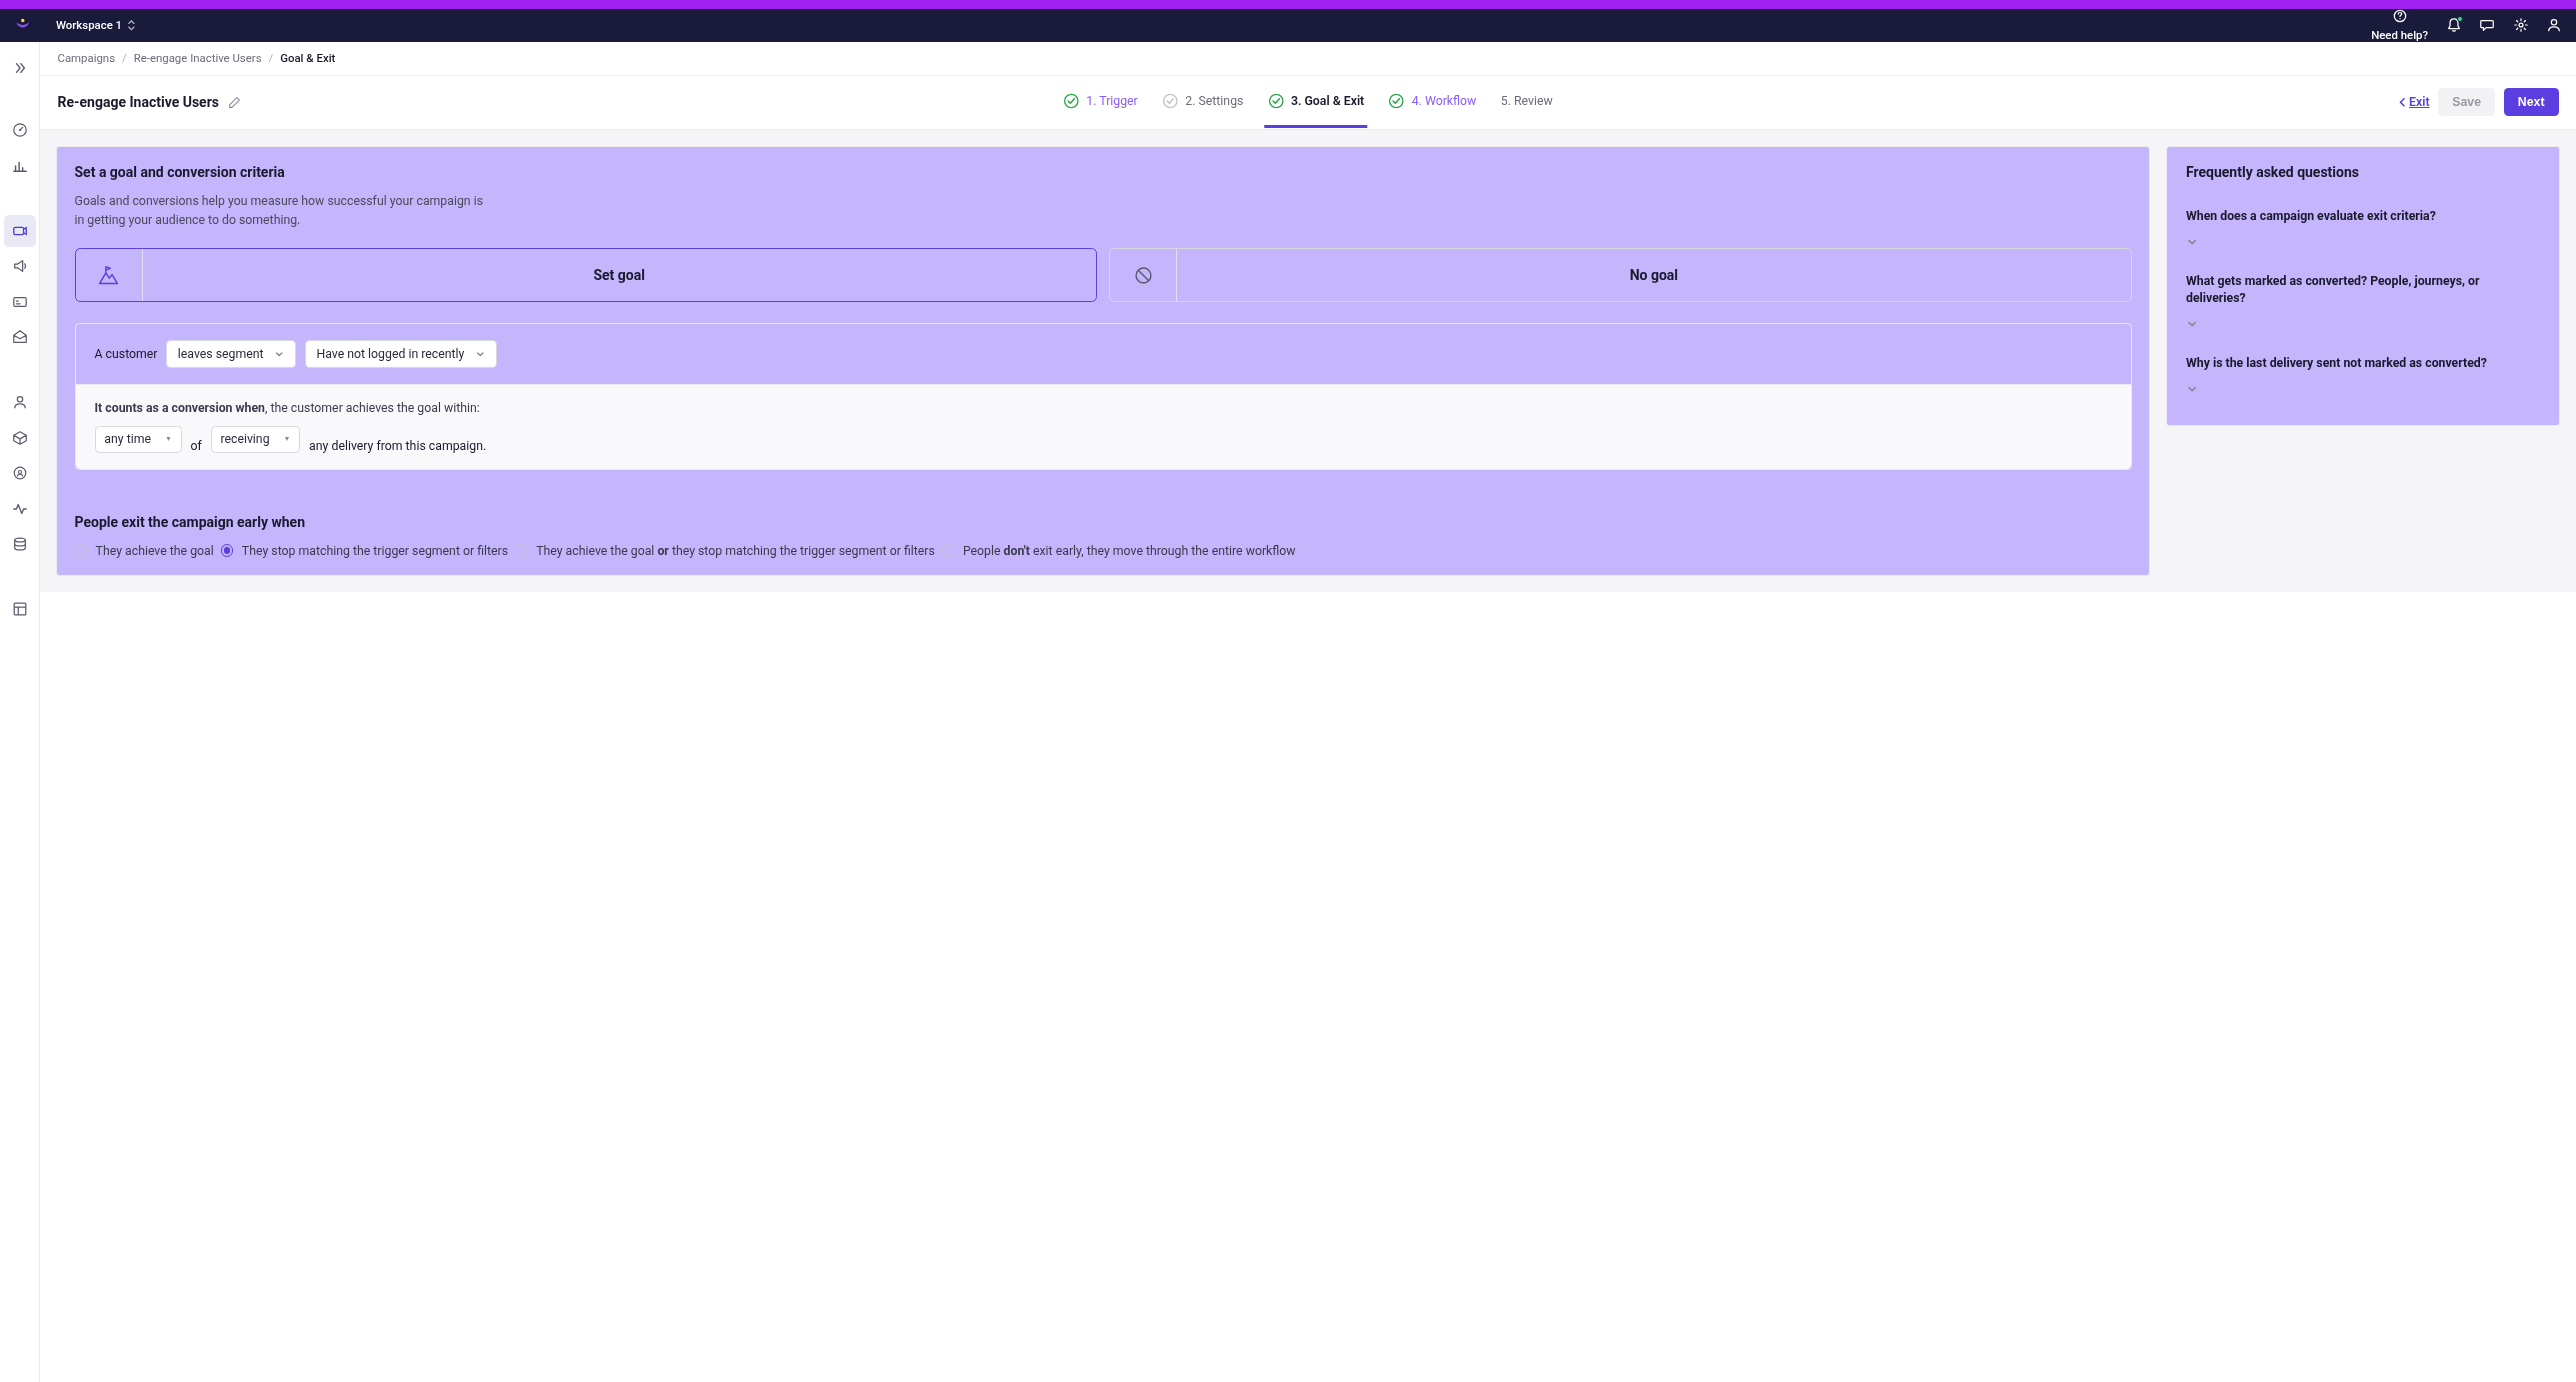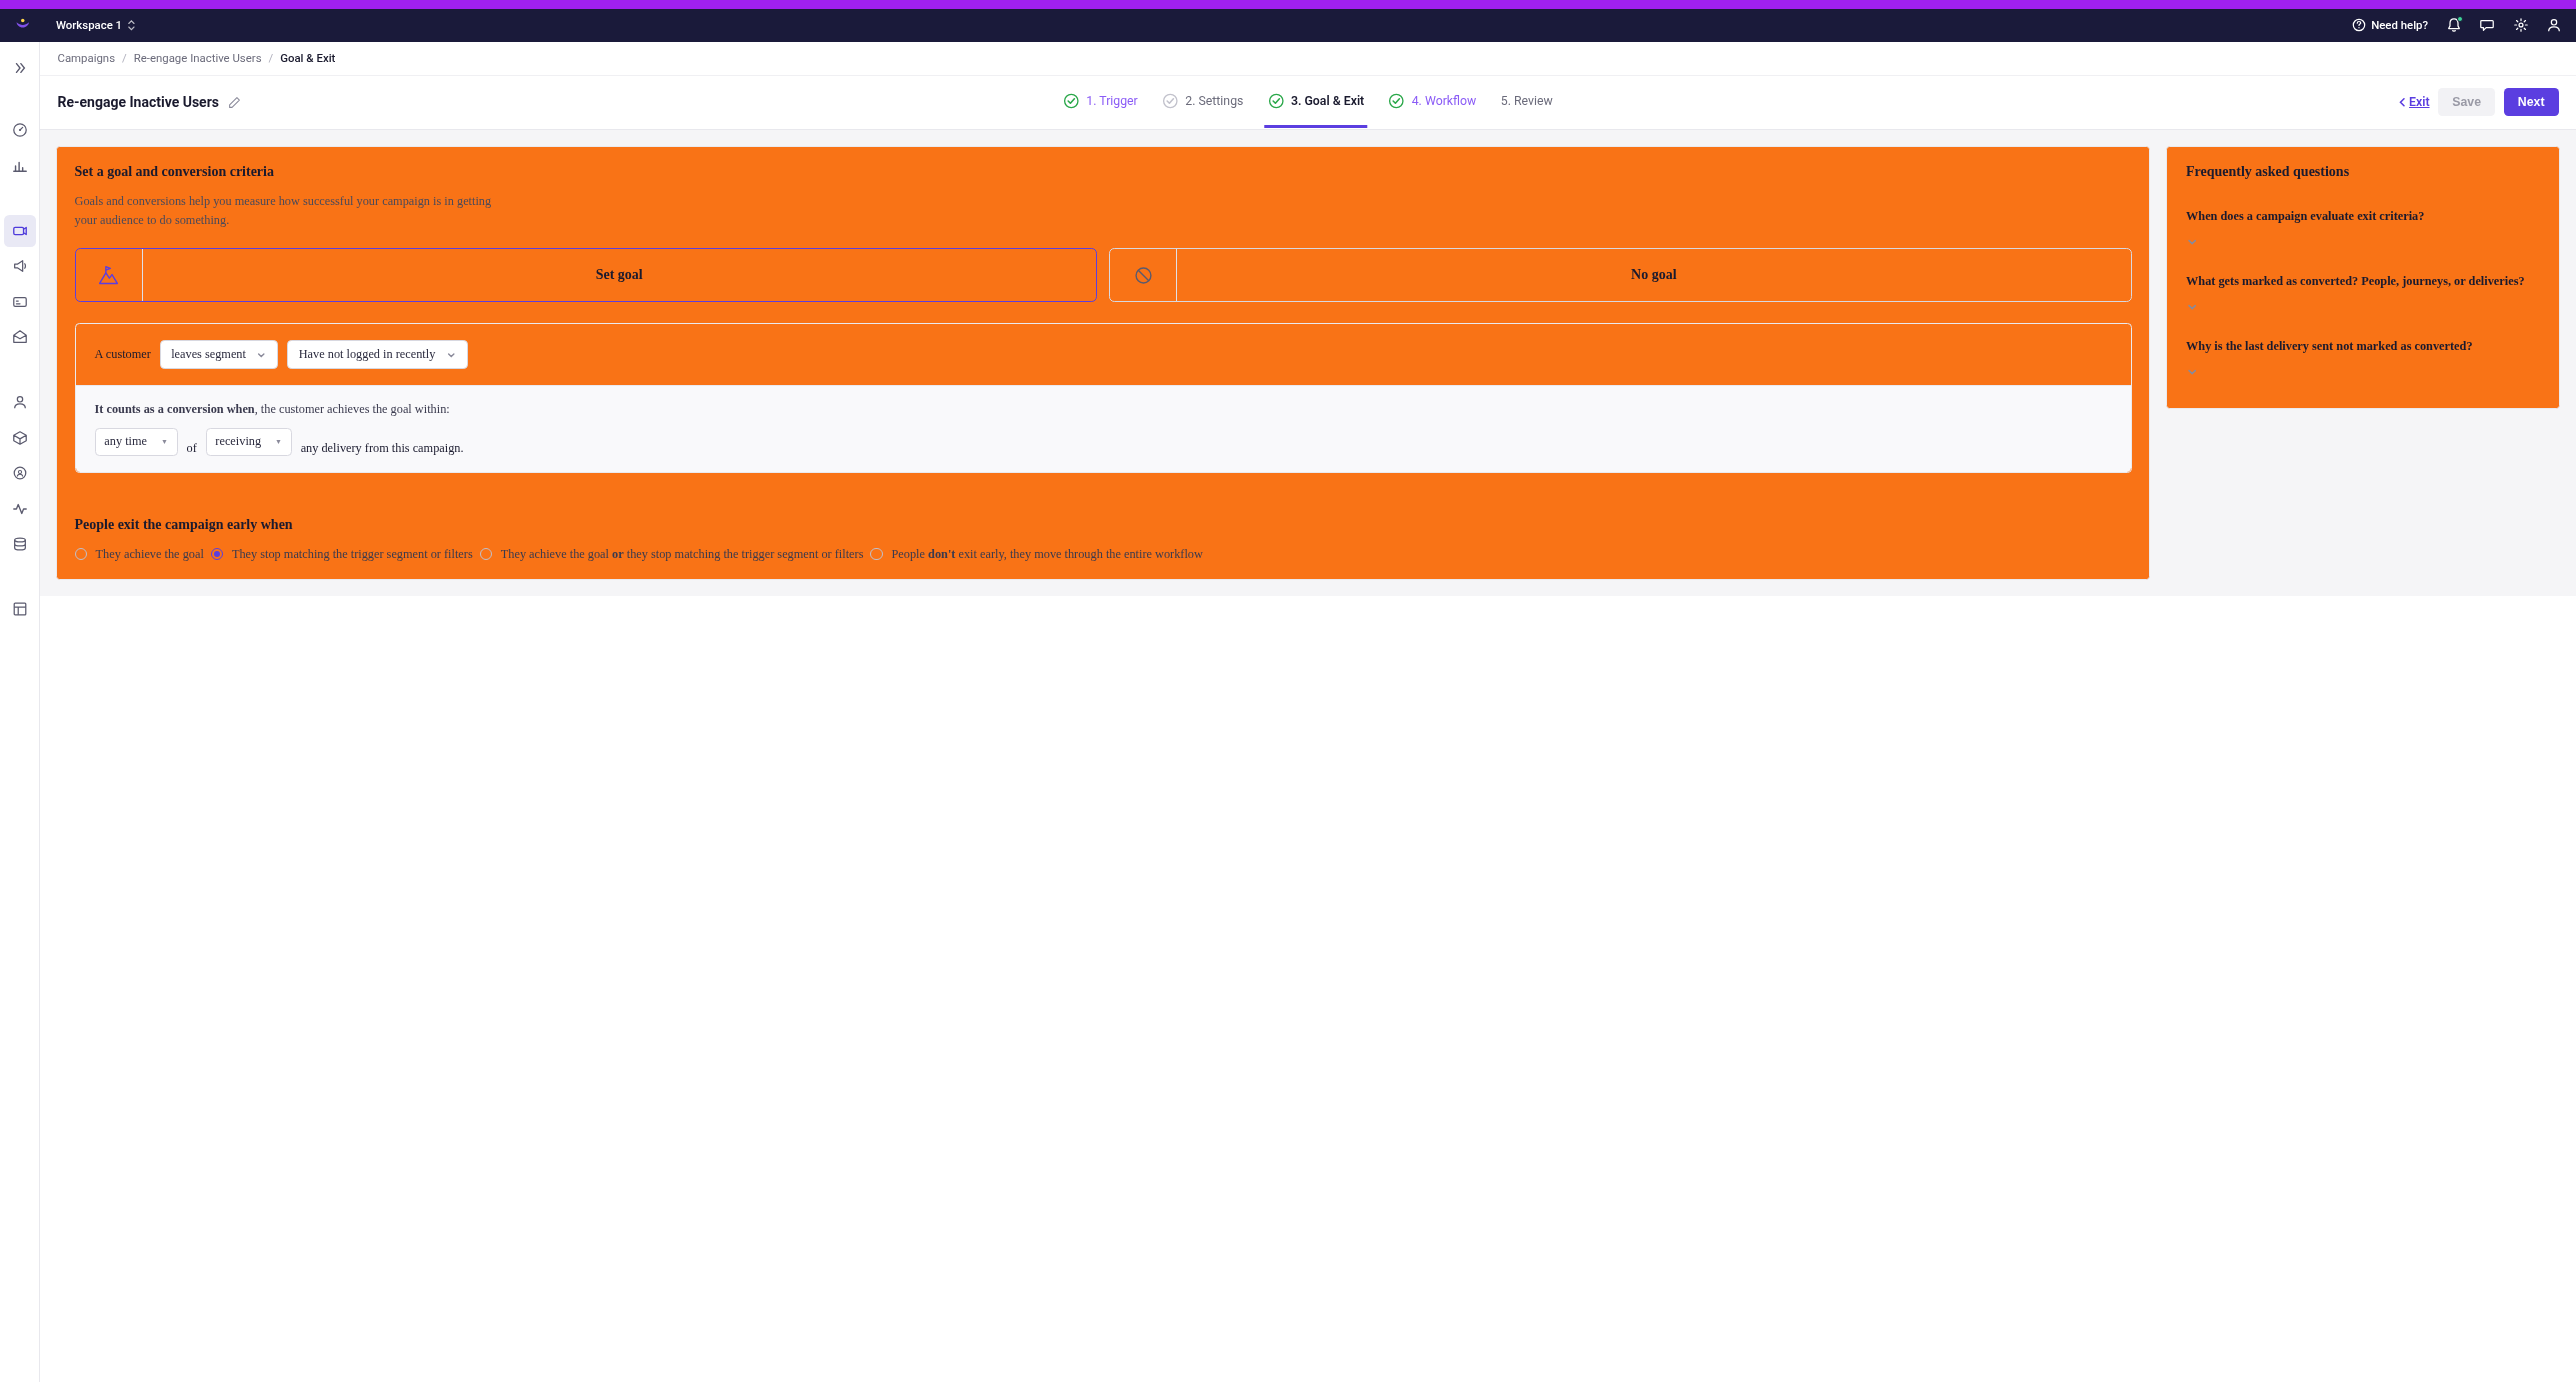--- a/index.html
+++ b/index.html
@@ -8,21 +8,21 @@
 .top-strip { height: 8.8px; background: #a020f0; }
 
 .header {
   height: 33px; background: #1a1a3a; display: flex; align-items: center;
   padding: 0 14px; color: #fff;
 }
 .logo-circle { width: 17.5px; height: 17.5px; margin-right: 24.5px; position:relative; }
 .workspace { display: flex; align-items: center; font-weight: 500; cursor: pointer; font-size: 11.4px; }
 .workspace .chev { margin-left: 5.3px; opacity: .7; }
 .header-right { margin-left: auto; display: flex; align-items: center; gap: 17.5px; }
-.need-help { display: flex; align-items: center; gap: 5.3px; font-weight: 500; font-size: 11.4px; }
+.need-help { display: flex; align-items: center; gap: 5.3px; font-weight: 500; font-size: 11.4px; flex-direction: column; }
 .hicon { width: 16px; height: 16px; display:flex; align-items:center; justify-content:center; cursor:pointer; }
 .notif-wrap { position: relative; }
 .notif-dot { position: absolute; top: -1.8px; right: -1.8px; width: 6.1px; height: 6.1px; background: #3dd598; border-radius: 50%; border: 0.9px solid #1a1a3a; }
 
 .shell { display: flex; height: calc(100vh - 42px); }
 
 .sidebar { width: 40px; background: #fff; border-right: 0.9px solid #e8e8ed; display: flex; flex-direction: column; align-items: center; padding-top: 10.5px; gap: 3.5px; }
 .sidebar-spacer { height: 23px; }
 .sb-btn { width: 32px; height: 32px; border-radius: 5.3px; display: flex; align-items: center; justify-content: center; color: #5a5a6e; cursor: pointer; }
 .sb-btn.active { background: #e9e9f5; color: #4e3bdb; }
@@ -48,21 +48,21 @@
 .step-ic { width: 16px; height: 16px; }
 .step-ic.done svg circle { stroke:#2ba84a; } .step-ic.done svg path { stroke:#2ba84a; }
 .step-ic.pend svg circle { stroke:#c2c2cc; } .step-ic.pend svg path { stroke:#c2c2cc; }
 .actions { margin-left: auto; display: flex; align-items: center; gap: 8.8px; }
 .exit-link { color: #5b3ee0; font-weight: 600; text-decoration: underline; display: flex; align-items: center; gap: 1.8px; cursor: pointer; font-size: 12.3px; }
 .btn { padding: 7px 14px; border-radius: 4.4px; font-weight: 600; font-size: 12.3px; cursor: pointer; border: none; }
 .btn.save { background: #f2f2f5; color: #9a9aa6; }
 .btn.next { background: #5b3ee0; color: #fff; }
 
 .content-area { background: #f5f5f7; padding: 16px 16px; display: flex; gap: 16px; align-items: flex-start; }
-.panel { background: #f97316; border: 0.9px solid #eaeaef; border-radius: 3.5px; padding: 17.5px; flex: 1; font-family: Liberation Serif, serif; }
+.panel { background: #c4b5fd; border: 0.9px solid #eaeaef; border-radius: 3.5px; padding: 17.5px; flex: 1; }
 .faq-panel { width: 394px; flex: none; padding: 17.5px 19px; }
 
 .sec-title { font-size: 14px; font-weight: 700; margin-bottom: 12.3px; }
 .sec-desc { color: #4a4a5a; font-size: 12.3px; line-height: 1.5; max-width: 421px; }
 
 .goal-toggle { display: flex; gap: 12.3px; margin-top: 19px; }
 .goal-card { flex: 1; border: 0.9px solid #d8d8e0; border-radius: 5.3px; display: flex; align-items: center; height: 54px; cursor: pointer; overflow: hidden; }
 .goal-card.sel { border: 1.3px solid #5b3ee0; }
 .gc-icon { width: 67px; height: 100%; border-right: 0.9px solid #e0e0e8; display: flex; align-items: center; justify-content: center; color: #5a5a6e; }
 .goal-card.sel .gc-icon { color: #5b3ee0; }

